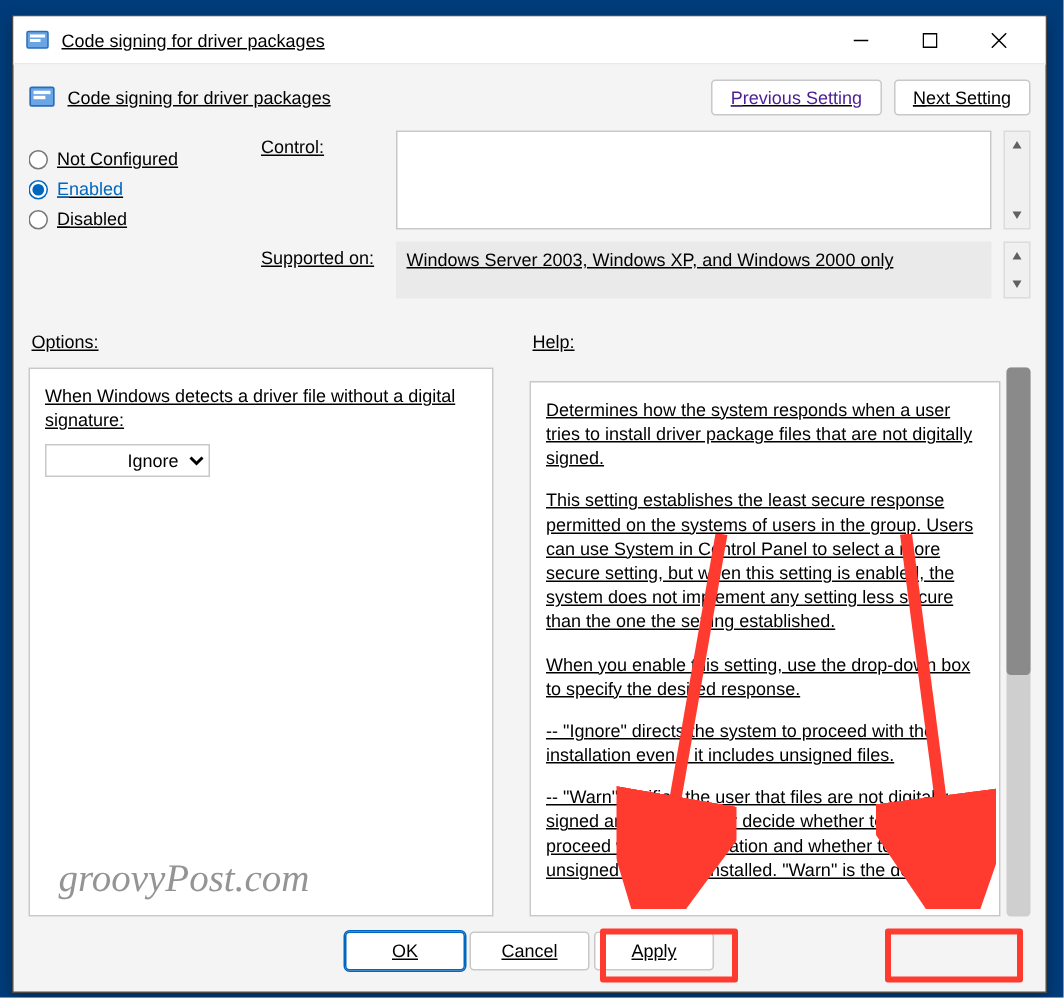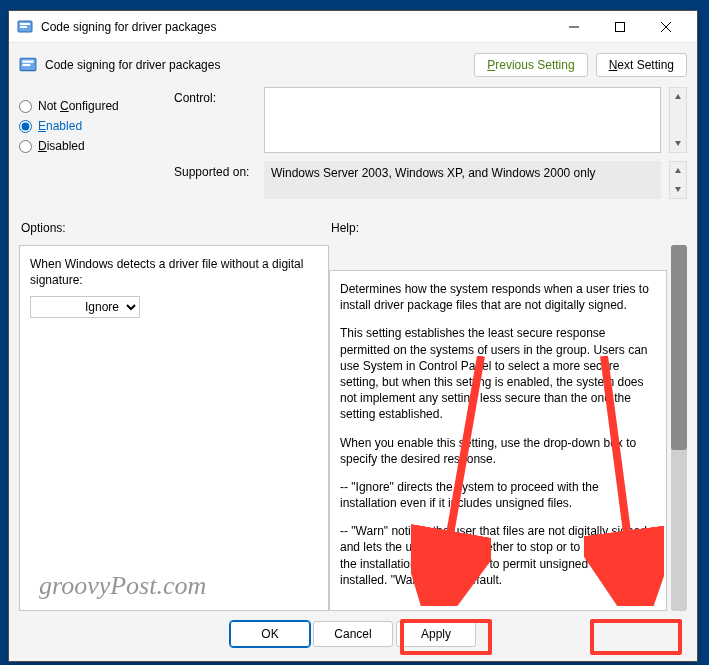--- a/index.html
+++ b/index.html
@@ -14,20 +14,21 @@
     padding: 10px 8px 8px 8px;
   }
   .window {
     background: #f4f4f4;
     border: 1px solid #4b4b4b;
     width: 690px;
     height: 652px;
     display: flex;
     flex-direction: column;
     box-shadow: 0 3px 10px rgba(0,0,0,.3);
+    text-decoration: underline;
   }
   .titlebar {
     display: flex;
     align-items: center;
     height: 32px;
     padding: 0 8px;
     background: #fff;
     border-bottom: 1px solid #e9e9e9;
   }
   .titlebar .app-icon { width:16px; height:16px; margin-right:8px; }
@@ -38,21 +39,21 @@
   .content { flex:1; display:flex; flex-direction:column; padding: 6px 10px 10px 10px; }
 
   .header-row { display:flex; align-items:center; gap:8px; margin:4px 0 10px 0; }
   .header-icon { width:18px; height:18px; }
   .header-title { flex:1; font-size:12px; }
   .nav-btns { display:flex; gap:8px; }
   .nav-btn {
     border:1px solid #c8c8c8; background:#fff; padding:4px 12px;
     font-family:inherit; font-size:12px; border-radius:3px;
   }
-  .nav-btn.disabled { color:#4d7c0f; }
+  .nav-btn.disabled { color:#4c1d95; }
   .ul-letter { text-decoration: underline; }
 
   .config-area { display:flex; gap:10px; }
   .radio-col { width:145px; padding-top:6px; }
   .radio-row { display:flex; align-items:center; gap:6px; margin:6px 0; font-size:12px; }
   .radio-row.selected { color:#0067c0; font-weight:400; }
   input[type=radio]{ accent-color:#0067c0; margin:0; width:13px; height:13px; }
 
   .comm-col { flex:1; }
   .field-row { display:flex; gap:8px; margin-bottom:8px; }
@@ -65,21 +66,21 @@
     flex:1; border:1px solid transparent; background:#eaeaea; padding:4px 6px;
     font-size:12px; height:38px; overflow:hidden;
   }
   .scrolltrack {
     width:18px; background:#f0f0f0; border:1px solid #dcdcdc;
     display:flex; flex-direction:column; justify-content:space-between;
   }
   .scroll-arrow { height:18px; display:flex; align-items:center; justify-content:center; }
   .scroll-arrow svg { width:8px; height:8px; fill:#606060;}
 
-  .panes { display:flex; gap:0; margin-top:10px; flex:1; min-height:0; }
+  .panes { display:flex; gap:24px; margin-top:10px; flex:1; min-height:0; }
   .pane-col { display:flex; flex-direction:column; }
   .pane-col.options { width:310px; }
   .pane-col.help { flex:1; }
   .pane-label { font-size:12px; margin:4px 0 10px 2px; }
   .pane-box {
     flex:1; border:1px solid #c8c8c8; background:#fff; padding:10px;
     font-size:12px; overflow:hidden; position:relative;
   }
   .help-wrap { display:flex; flex:1; min-height:0;align-items:flex-end; }
   .help-text p { margin:0 0 12px 0; line-height:1.35; }

